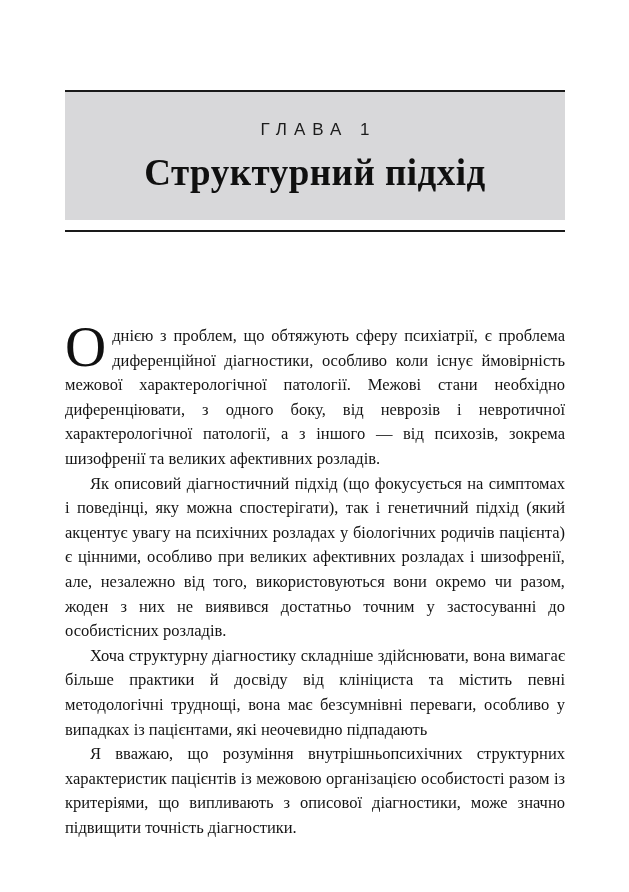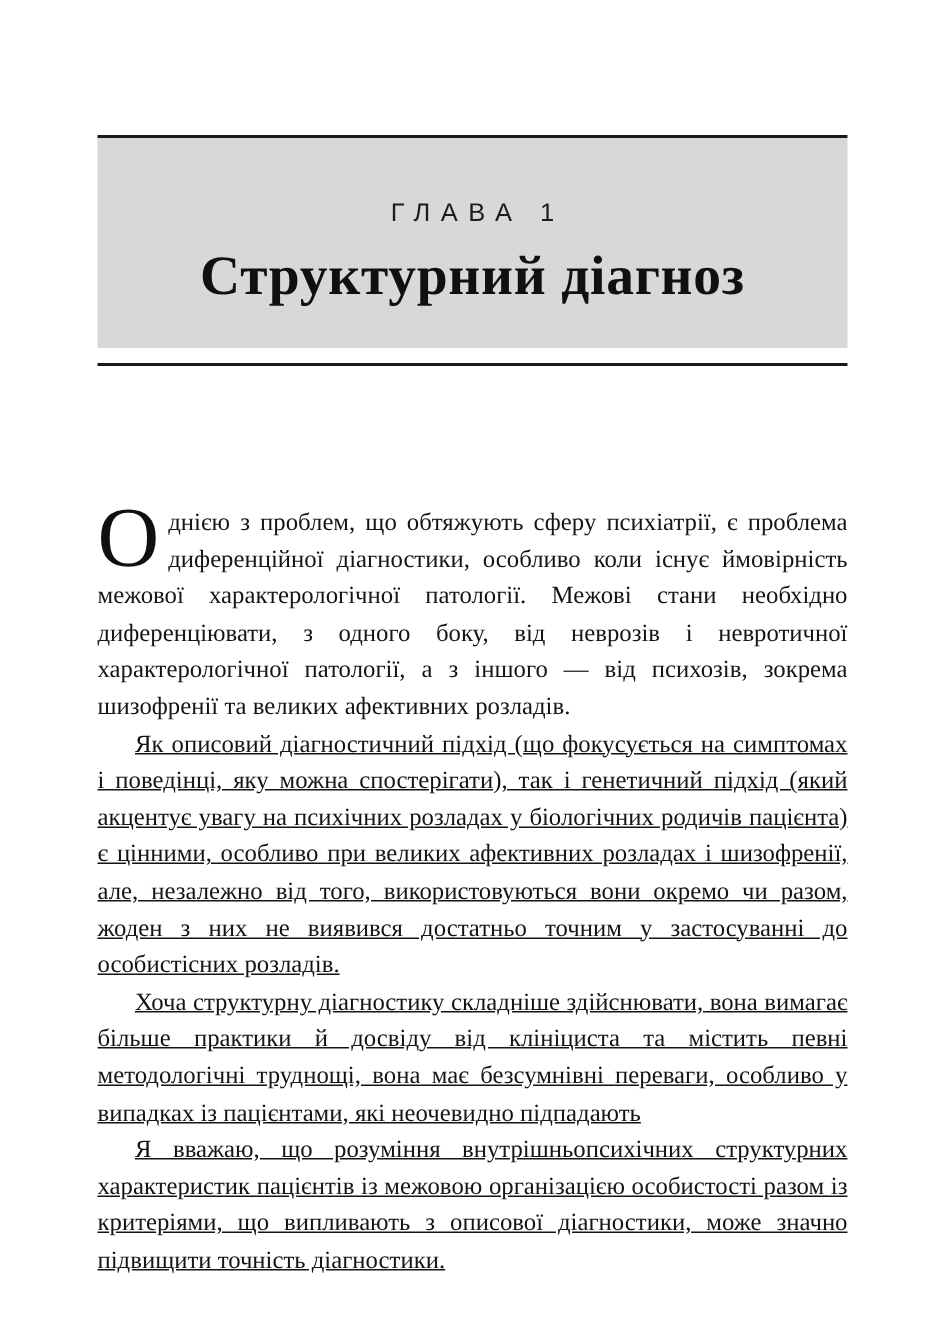--- a/index.html
+++ b/index.html
@@ -22,21 +22,21 @@
     padding:90px 64px 0 65px;
   }
   .rule{
     height:0;
     border:none;
     border-top:2px solid var(--rule);
   }
   .chapter-header{
     background:var(--header-bg);
     text-align:center;
-    padding:40px 12px 26px 12px;
+    padding:28px 12px 26px 12px;
   }
   .chapter-label{
     font-family:"Liberation Sans", sans-serif;
     font-size:17px;
     font-weight:400;
     letter-spacing:7px;
     color:#1c1c1c;
     text-indent:7px; 
   }
   .chapter-title{
@@ -54,42 +54,41 @@
     margin-top:92px;
     font-size:16.5px;
     line-height:24.6px;
     text-align:justify;
   }
   .para{
     text-align:justify;
   }
   .para.indented{
     text-indent:25px;
-    text-decoration:underline;
   }
   .dropcap{
     float:left;
     font-size:57px;
     line-height:42px;
     padding:2px 6px 0 0;
     font-weight:400;
     color:#101010;
   }
 </style>
 </head>
 <body>
 
 <div class="page">
   <div class="content">
 
     <hr class="rule top">
 
     <header class="chapter-header">
       <div class="chapter-label">ГЛАВА 1</div>
-      <h1 class="chapter-title">Структурний діагноз</h1>
+      <h1 class="chapter-title">Структурний підхід</h1>
     </header>
 
     <hr class="rule bottom">
 
     <main class="body-text">
       <p class="para"><span class="dropcap">О</span><span>днією з проблем, що обтяжують сферу психіатрії, є проблема диференційної діагностики, особливо коли існує ймовірність межової характерологічної патології. Межові стани необхідно диференціювати, з одного боку, від неврозів і невротичної характерологічної патології, а з іншого — від психозів, зокрема шизофренії та великих афективних розладів.</span></p>
 
       <p class="para indented">Як описовий діагностичний підхід (що фокусується на симптомах і поведінці, яку можна спостерігати), так і генетичний підхід (який акцентує увагу на психічних розладах у біологічних родичів пацієнта) є цінними, особливо при великих афективних розладах і шизофренії, але, незалежно від того, використовуються вони окремо чи разом, жоден з них не виявився достатньо точним у застосуванні до особистісних розладів.</p>
 
       <p class="para indented">Хоча структурну діагностику складніше здійснювати, вона вимагає більше практики й досвіду від клініциста та містить певні методологічні труднощі, вона має безсумнівні переваги, особливо у випадках із пацієнтами, які неочевидно підпадають</p>

